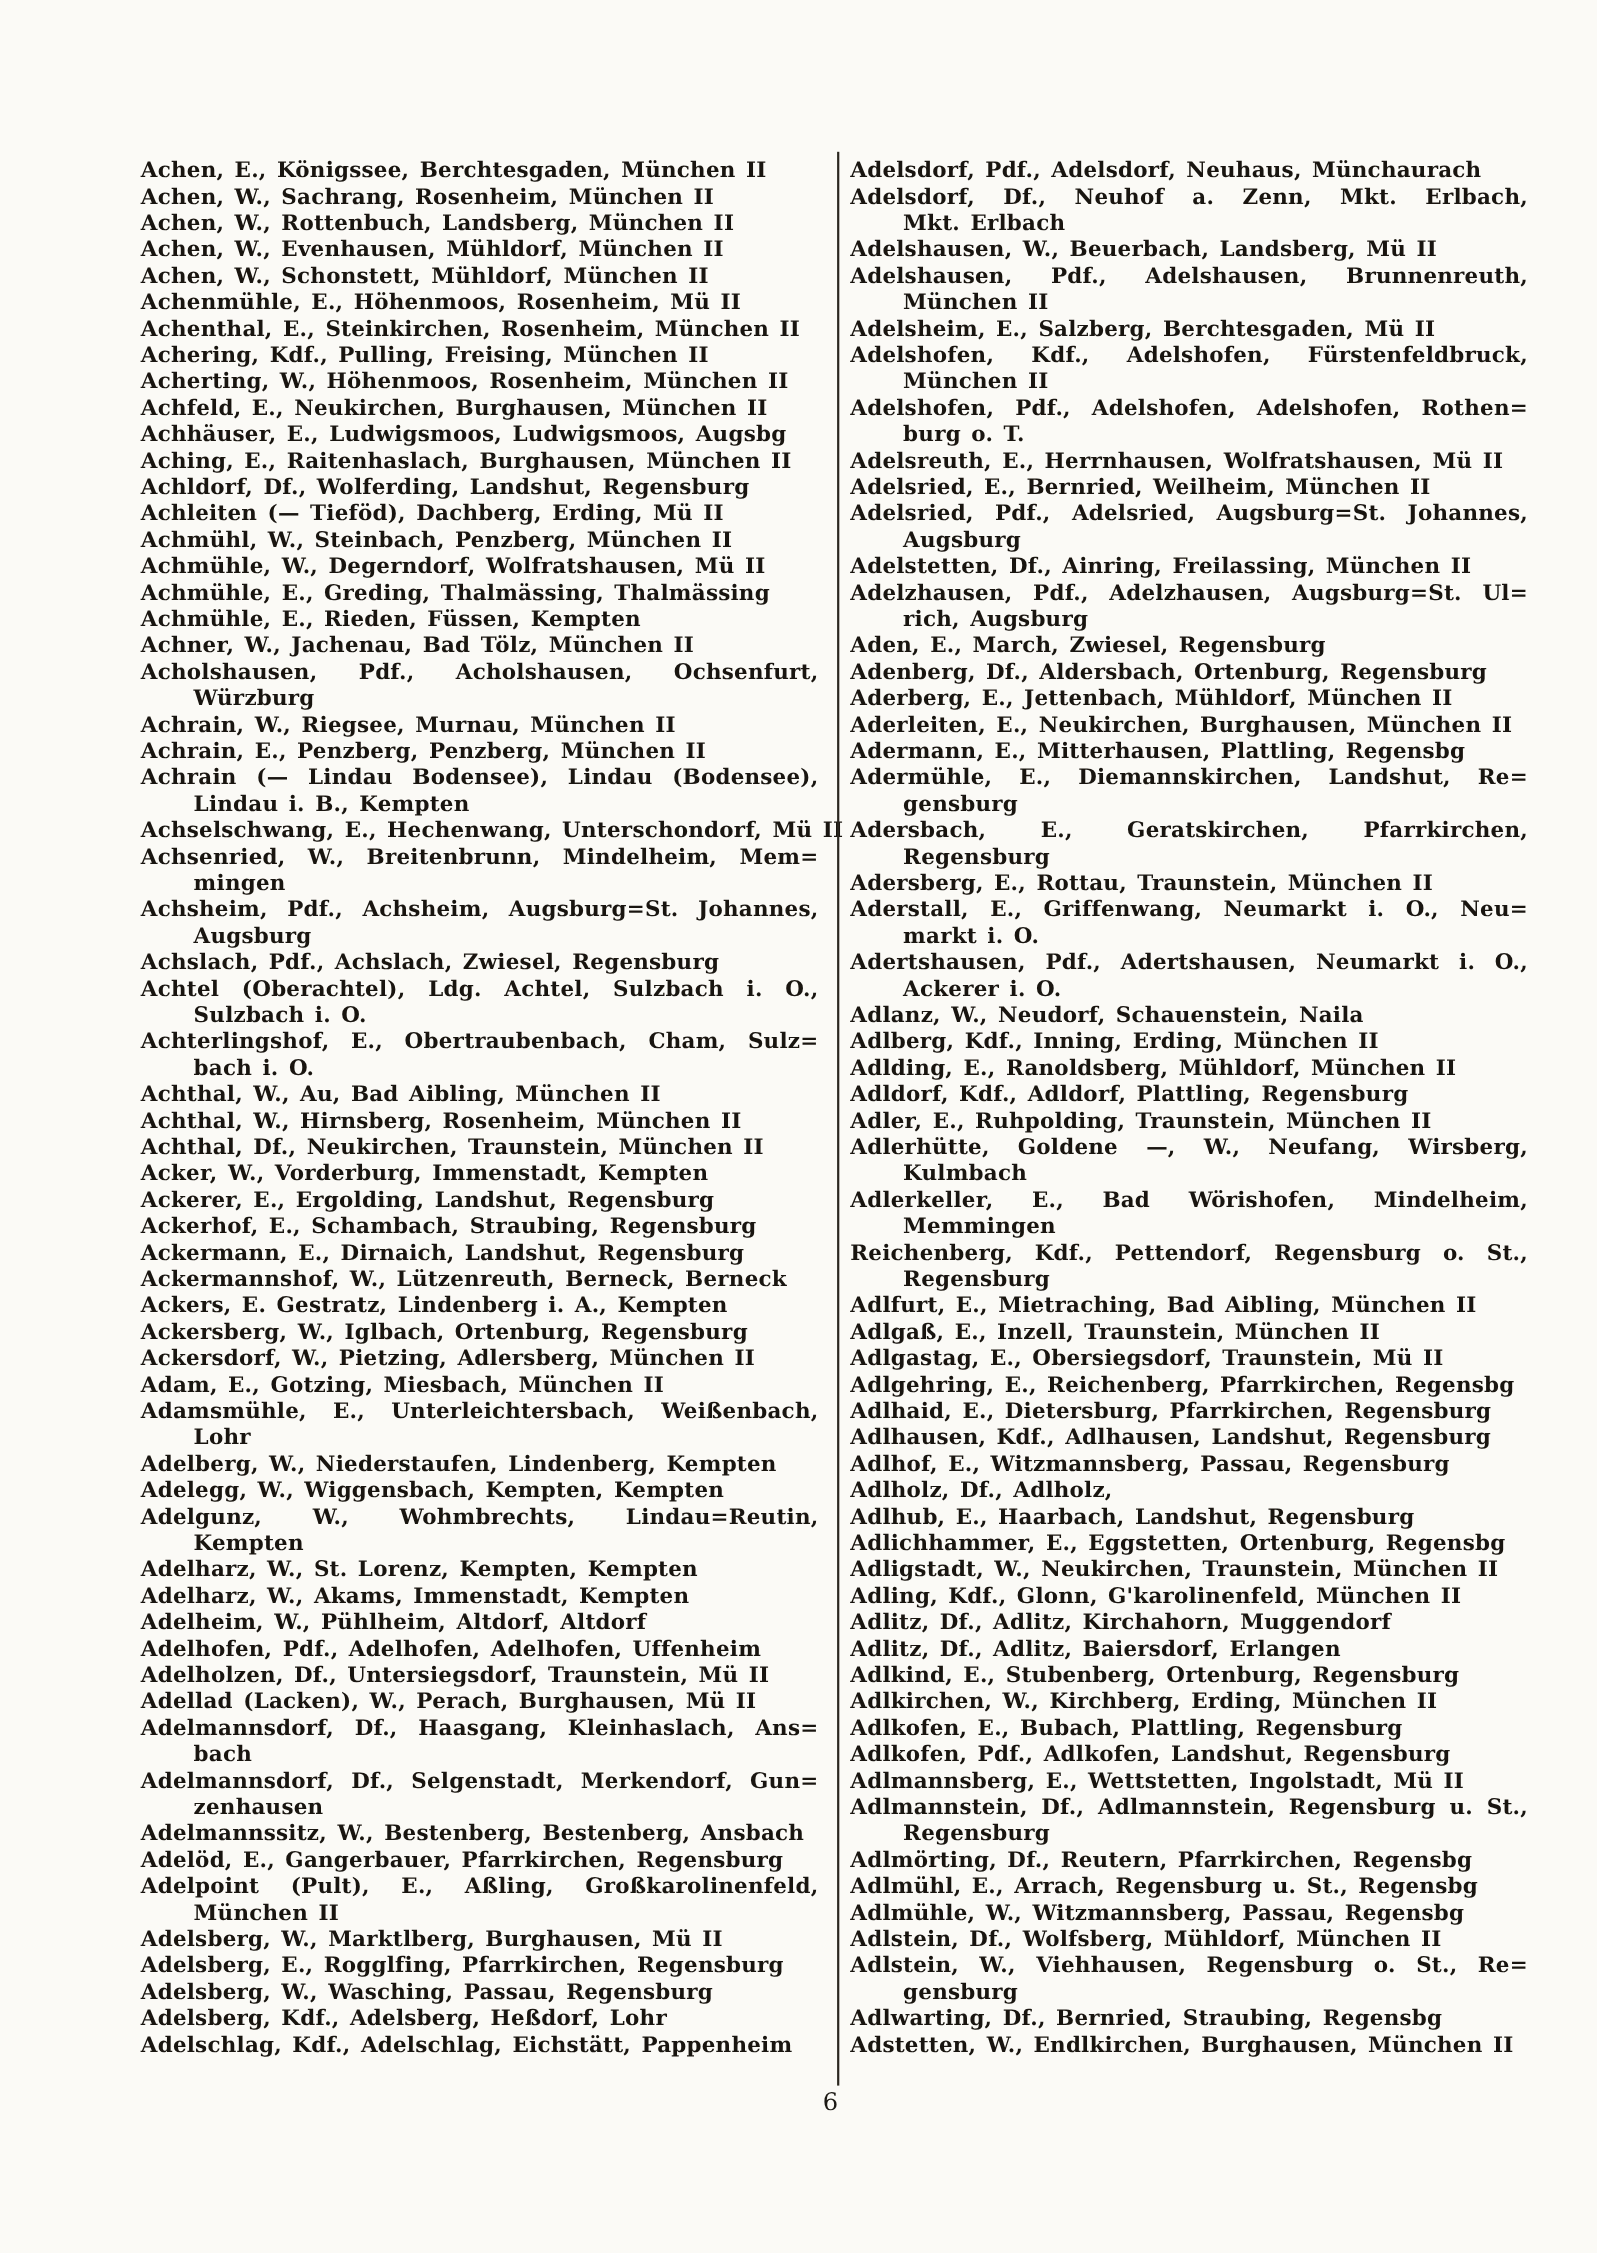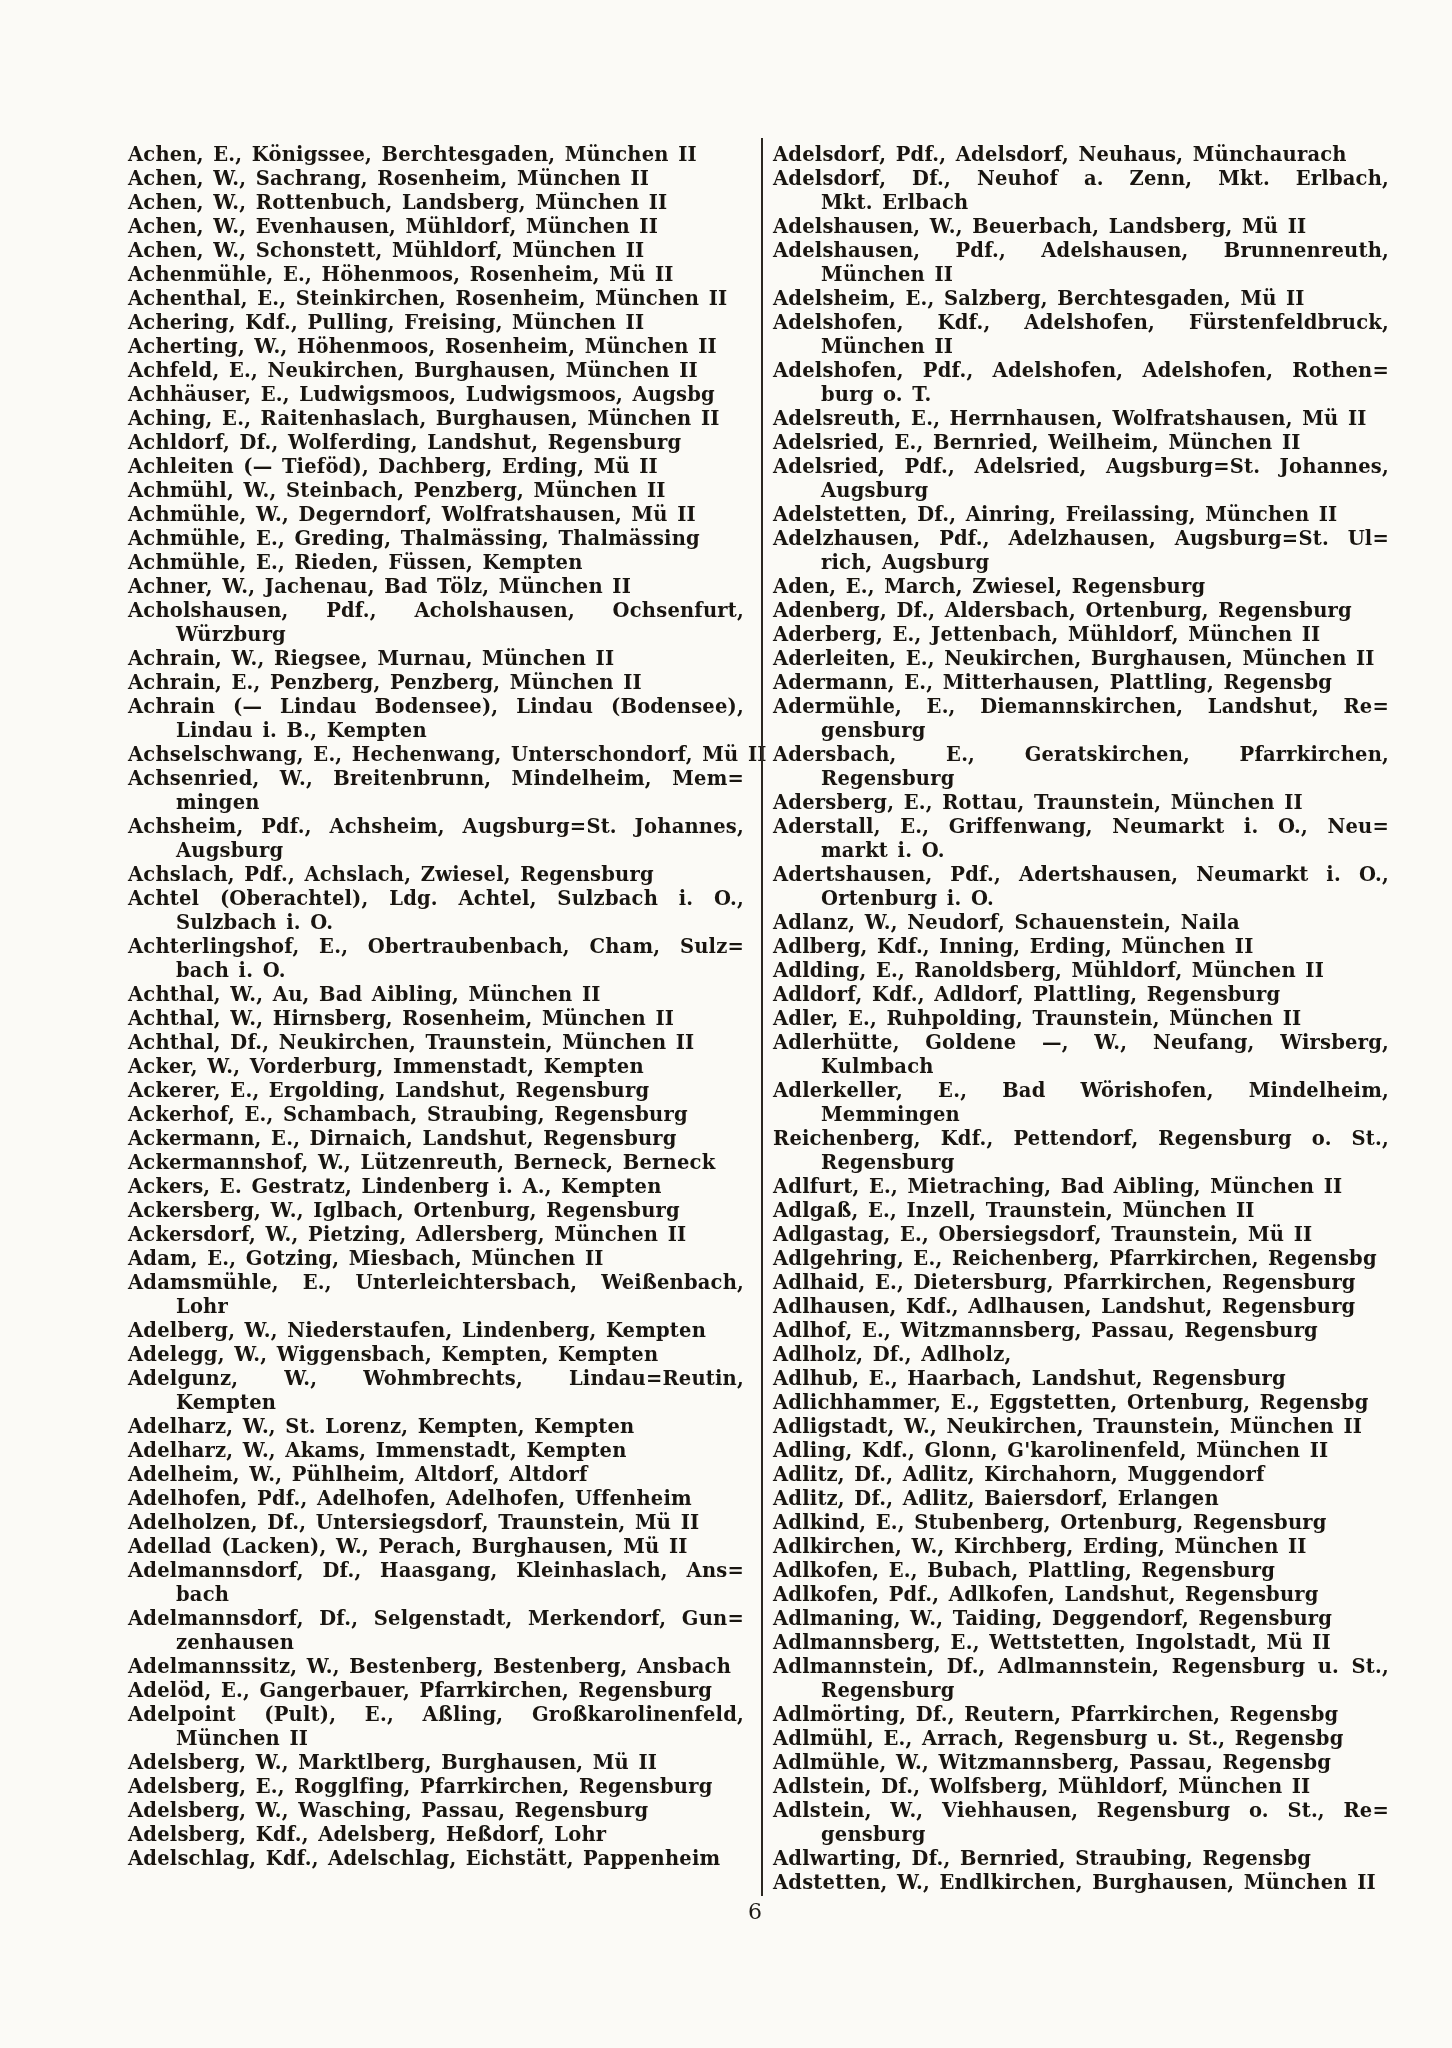--- a/index.html
+++ b/index.html
@@ -301,21 +301,21 @@
       </div>
       <div class="entry">
         <div class="line">Adersberg, E., Rottau, Traunstein, München II</div>
       </div>
       <div class="entry">
         <div class="line fill">Aderstall, E., Griffenwang, Neumarkt i. O., Neu=</div>
         <div class="line cont">markt i. O.</div>
       </div>
       <div class="entry">
         <div class="line fill">Adertshausen, Pdf., Adertshausen, Neumarkt i. O.,</div>
-        <div class="line cont">Ortenburg i. O.</div>
+        <div class="line cont">Ackerer i. O.</div>
       </div>
       <div class="entry">
         <div class="line">Adlanz, W., Neudorf, Schauenstein, Naila</div>
       </div>
       <div class="entry">
         <div class="line">Adlberg, Kdf., Inning, Erding, München II</div>
       </div>
       <div class="entry">
         <div class="line">Adlding, E., Ranoldsberg, Mühldorf, München II</div>
       </div>
@@ -383,23 +383,20 @@
         <div class="line">Adlkind, E., Stubenberg, Ortenburg, Regensburg</div>
       </div>
       <div class="entry">
         <div class="line">Adlkirchen, W., Kirchberg, Erding, München II</div>
       </div>
       <div class="entry">
         <div class="line">Adlkofen, E., Bubach, Plattling, Regensburg</div>
       </div>
       <div class="entry">
         <div class="line">Adlkofen, Pdf., Adlkofen, Landshut, Regensburg</div>
-      </div>
-      <div class="entry">
-        <div class="line">Adlmaning, W., Taiding, Deggendorf, Regensburg</div>
       </div>
       <div class="entry">
         <div class="line">Adlmannsberg, E., Wettstetten, Ingolstadt, Mü II</div>
       </div>
       <div class="entry">
         <div class="line fill">Adlmannstein, Df., Adlmannstein, Regensburg u. St.,</div>
         <div class="line cont">Regensburg</div>
       </div>
       <div class="entry">
         <div class="line">Adlmörting, Df., Reutern, Pfarrkirchen, Regensbg</div>

